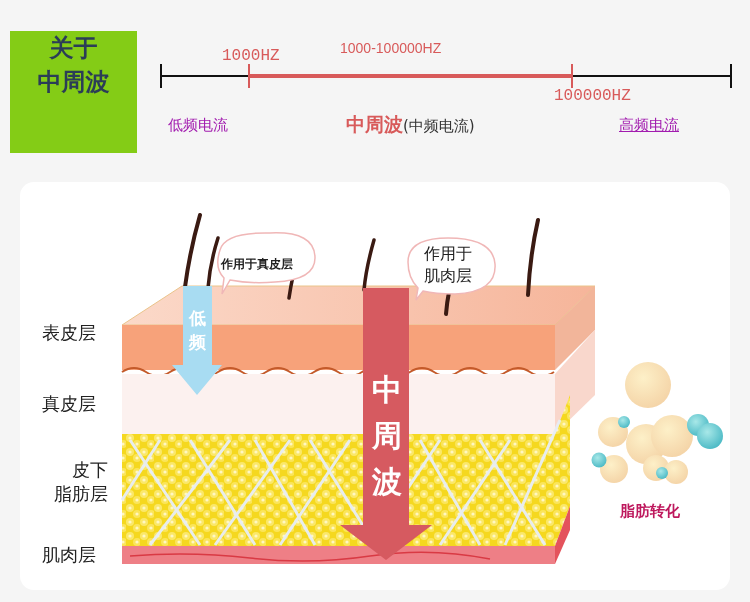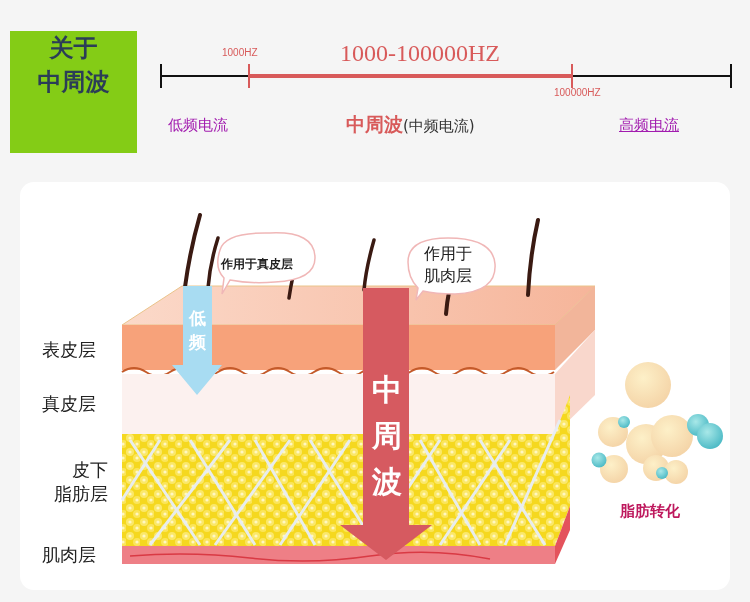--- a/index.html
+++ b/index.html
@@ -9,22 +9,22 @@
   .title-box {
     position: absolute; left: 10px; top: 31px; width: 127px; height: 122px;
     background: #84cc16; display: flex; flex-direction: column; align-items: center; justify-content: flex-start;
     color: #2b3d57; font-weight: bold; font-size: 24px; line-height: 34px;
   }
 
   .scale { position: absolute; left: 160px; top: 40px; width: 575px; height: 100px; }
   .scale .line-black { position: absolute; top: 35px; height: 1.5px; background: #111; }
   .scale .line-red { position: absolute; top: 34px; height: 4px; background: #d85a5a; }
   .scale .tick { position: absolute; width: 1.5px; }
-  .scale .label-small { position: absolute; top: 7px; font-size: 10px; color: #d85a5a; font-family: Liberation Sans, sans-serif; }
-  .scale .label-big { position: absolute; top: 0px; font-size: 24px; color: #d85a5a; font-family: Liberation Serif, serif; }
+  .scale .label-small { position: absolute; top: 7px; font-size: 16px; color: #d85a5a; font-family: Liberation Mono, monospace; }
+  .scale .label-big { position: absolute; top: 0px; font-size: 14px; color: #d85a5a; font-family: Liberation Sans, sans-serif; }
   .scale .cat { position: absolute; top: 76px; font-size: 15px; color: #a21caf; }
   .scale .cat-mid { position: absolute; top: 72px; font-size: 19px; color: #d85a5a; font-weight: bold; text-align: right; }
   .scale .cat-mid span.sub { font-size: 15px; font-weight: normal; color: #333; }
 
   .card {
     position: absolute; left: 20px; top: 182px; width: 710px; height: 408px;
     background: #fff; border-radius: 14px;
   }
 
   .layer-label { position: absolute; font-size: 18px; color: #222; text-align: right; line-height: 24px; }
@@ -148,21 +148,21 @@
   <circle cx="614" cy="469" r="14" fill="url(#fatBall)"></circle>
   <circle cx="656" cy="468" r="13" fill="url(#fatBall)"></circle>
   <circle cx="676" cy="472" r="12" fill="url(#fatBall)"></circle>
   <circle cx="698" cy="425" r="11" fill="url(#tealBall)"></circle>
   <circle cx="710" cy="436" r="13" fill="url(#tealBall)"></circle>
   <circle cx="624" cy="422" r="6" fill="url(#tealBall)"></circle>
   <circle cx="599" cy="460" r="7.5" fill="url(#tealBall)"></circle>
   <circle cx="662" cy="473" r="6" fill="url(#tealBall)"></circle>
 </svg>
 
-<div class="layer-label" style="left:42px; top:338px;text-align:right;">表皮层</div>
+<div class="layer-label" style="left:42px; top:321px;text-align:right;">表皮层</div>
 <div class="layer-label" style="left:42px; top:392px;">真皮层</div>
 <div class="layer-label" style="left:42px; top:458px; width:66px;">
   <div>皮下</div>
   <div>脂肪层</div>
 </div>
 <div class="layer-label" style="left:42px; top:543px;">肌肉层</div>
 
 <div class="bubble-text" style="left:221px; top:254px;font-weight:bold;">作用于真皮层</div>
 <div class="bubble-text big" style="left:424px; top:243px;">
   <div>作用于</div>

